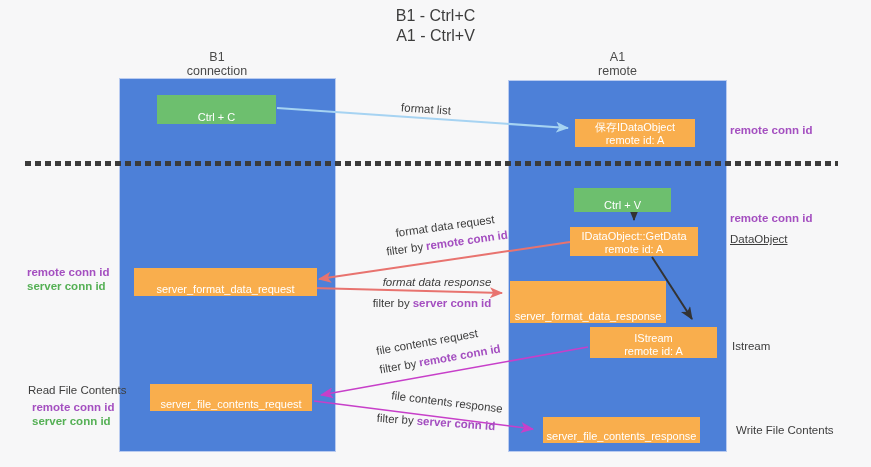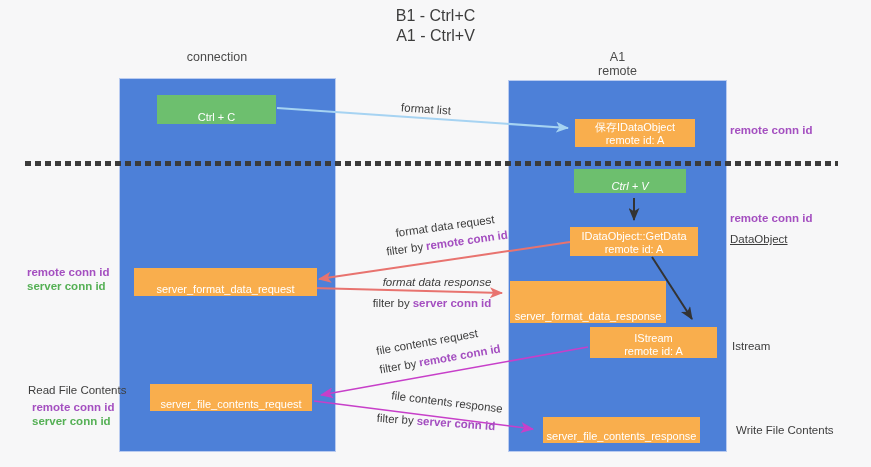--- a/index.html
+++ b/index.html
@@ -44,20 +44,21 @@
 <body>
 
 <div id="canvas">
 
   <div class="title">
     <div>B1 - Ctrl+C</div>
     <div>A1 - Ctrl+V</div>
   </div>
 
   <div class="col-header" style="left:107px;top:50px;width:220px;">
+    <div>B1</div>
     <div>connection</div>
   </div>
   <div class="col-header" style="left:508px;top:50px;width:219px;">
     <div>A1</div>
     <div>remote</div>
   </div>
 
   <div class="column" style="left:119px;top:78px;width:217px;height:374px;"></div>
   <div class="column" style="left:508px;top:80px;width:219px;height:372px;"></div>
 
@@ -89,21 +90,21 @@
 
   <div class="node green" style="left:157px;top:95px;width:119px;height:29px;">
     <div>Ctrl + C</div>
   </div>
 
   <div class="node orange" style="left:575px;top:119px;width:120px;height:28px;">
     <div>保存IDataObject</div>
     <div>remote id: A</div>
   </div>
 
-  <div class="node green" style="left:574px;top:169px;width:112px;height:24px;font-style:italic;">
+  <div class="node green" style="left:574px;top:188px;width:97px;height:24px;">
     <div>Ctrl + V</div>
   </div>
 
   <div class="node orange" style="left:570px;top:227px;width:128px;height:29px;">
     <div>IDataObject::GetData</div>
     <div>remote id: A</div>
   </div>
 
   <div class="node orange" style="left:134px;top:268px;width:183px;height:28px;">
     <div>server_format_data_request</div>

